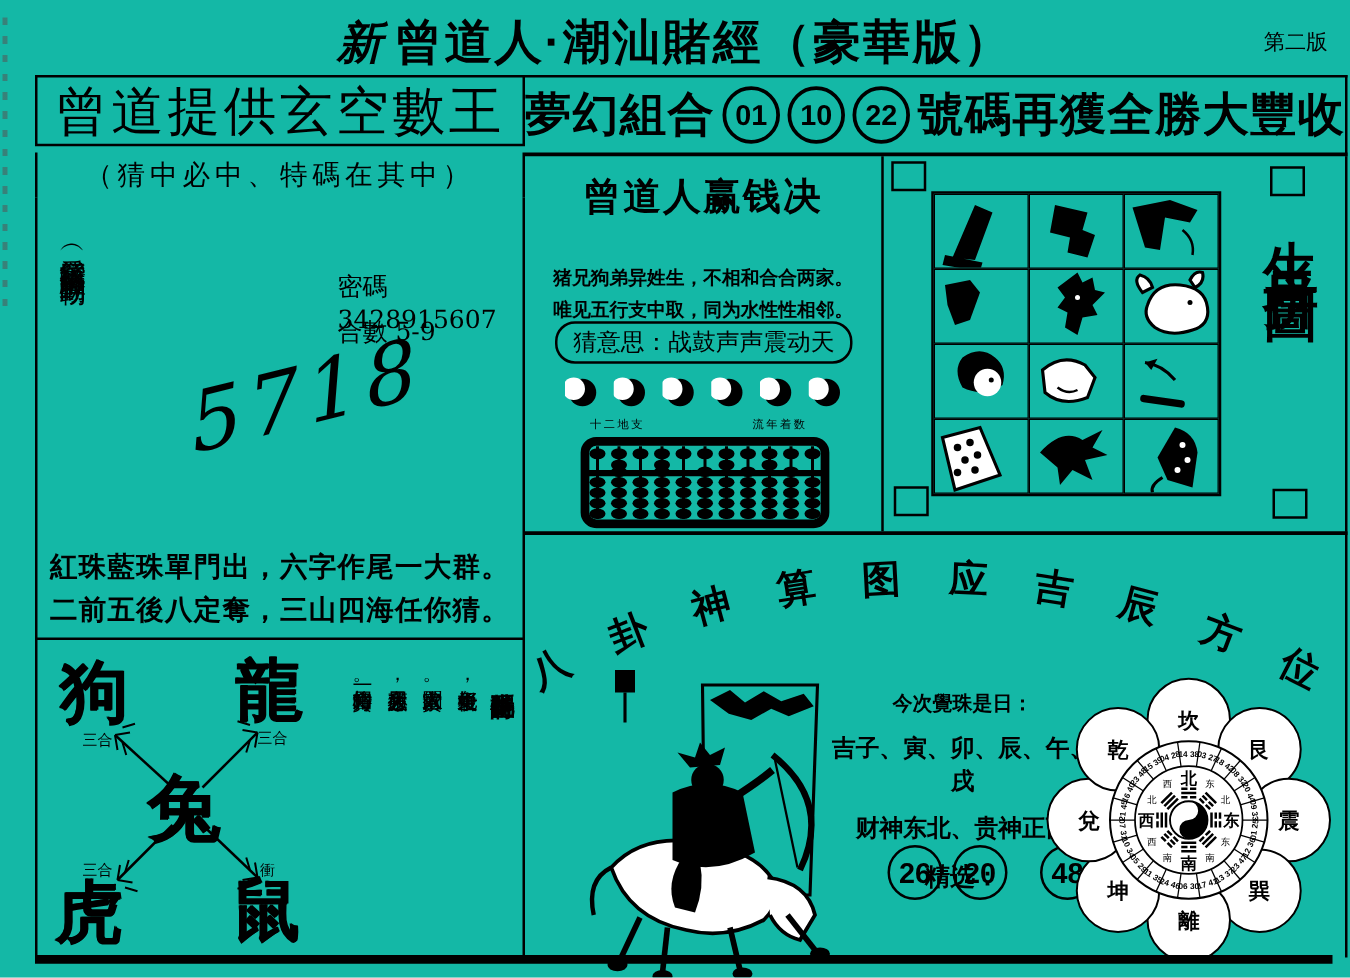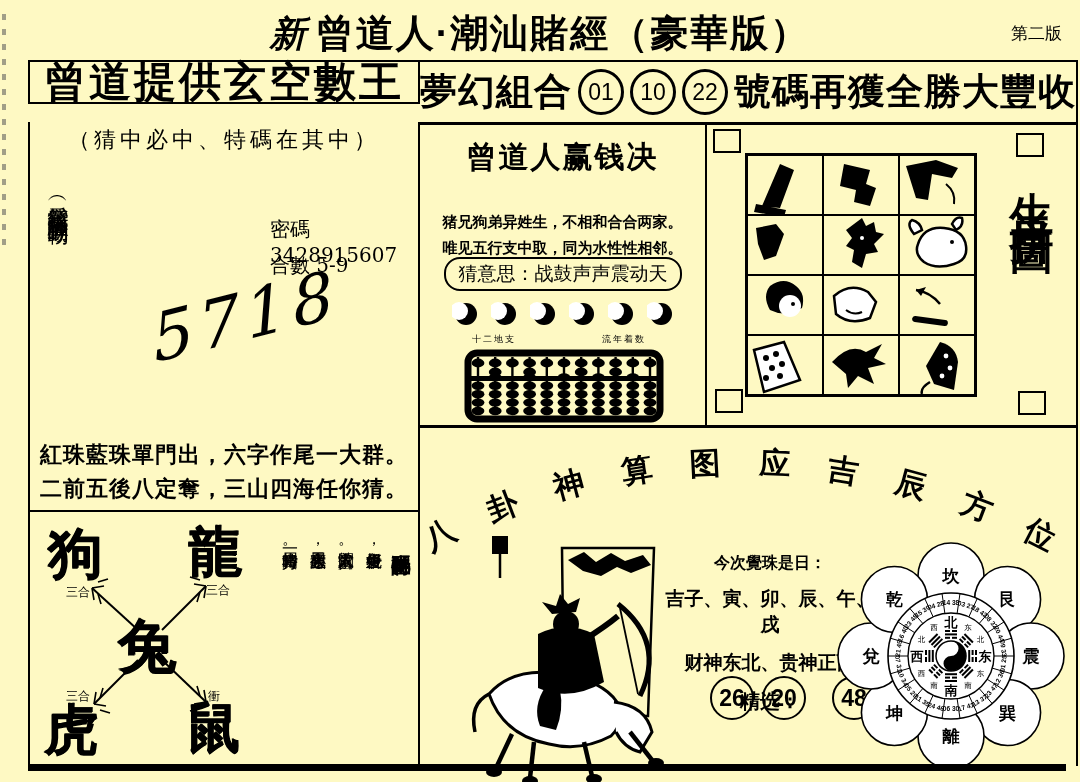--- a/index.html
+++ b/index.html
@@ -1,30 +1,30 @@
 <!DOCTYPE html>
 <html><head>
 <meta charset="utf-8">
 <style>
   html,body{margin:0;padding:0;background:#e8e8e8;}
-  #page{position:relative;width:1080px;height:782px;background:#fef9c3;overflow:hidden;
+  #page{position:relative;width:1080px;height:782px;background:#14b8a6;overflow:hidden;
         font-family:"Liberation Sans",sans-serif;color:#000;}
   .abs{position:absolute;box-sizing:border-box;}
   .kai{font-family:"DejaVu Serif",serif;}
 
   
   #header-title{left:0;top:8px;width:1080px;text-align:center;font-size:38px;font-weight:bold;letter-spacing:2px;}
   #header-title .new-mark{font-family:"DejaVu Serif",serif;font-style:italic;font-size:36px;margin-right:8px;}
   #edition{right:18px;top:22px;font-size:17px;}
   #left-edge-marks{left:2px;top:14px;width:4px;height:236px;
      background:repeating-linear-gradient(#555 0 6px,transparent 6px 15px);opacity:.55;}
 
   
-  #left-title-box{left:28px;top:60px;width:392px;height:44px;border:2px solid #000;
-     display:flex;align-items:center;justify-content:center;font-size:42px;font-weight:bold;letter-spacing:3px;}
+  #left-title-box{left:28px;top:60px;width:392px;height:57px;border:2px solid #000;
+     display:flex;align-items:center;justify-content:center;font-size:42px;font-weight:normal;letter-spacing:3px;}
   #left-subtitle{left:28px;top:122px;width:392px;height:36px;border-left:2px solid #000;border-right:2px solid #000;
      display:flex;align-items:center;justify-content:center;font-size:22px;letter-spacing:4px;}
   #left-main{left:28px;top:158px;width:392px;height:274px;border-left:2px solid #000;border-right:2px solid #000;}
   .vert{writing-mode:vertical-rl;text-orientation:upright;}
   #left-hint{left:14px;top:30px;height:230px;font-size:21px;letter-spacing:2px;}
   #password-row{left:240px;top:58px;font-size:20px;}
   #hesu-row{left:240px;top:94px;font-size:20px;}
   #handwritten{left:120px;top:120px;font-size:66px;font-style:italic;font-family:"DejaVu Serif",serif;
      transform:rotate(-14deg) skewX(-8deg);letter-spacing:6px;}
   #left-couplet{left:28px;top:432px;width:392px;height:80px;border-left:2px solid #000;border-right:2px solid #000;
@@ -36,21 +36,21 @@
   .zlabel{position:absolute;font-size:12px;font-weight:normal;}
   #zodiac-poem{position:absolute;right:6px;top:28px;height:220px;display:flex;flex-direction:row-reverse;gap:8px;}
   #zodiac-poem .col{writing-mode:vertical-rl;text-orientation:upright;font-family:"DejaVu Serif",serif;font-size:16px;line-height:20px;}
   #zodiac-poem .col.title{font-size:19px;font-weight:bold;}
 
   
   #banner{left:420px;top:60px;width:658px;height:65px;border-top:2px solid #000;border-bottom:3px solid #000;
      border-right:2px solid #000;display:flex;align-items:center;justify-content:center;gap:6px;}
   #banner .btxt{font-size:37px;font-weight:bold;letter-spacing:1px;}
   .num-circle{display:flex;align-items:center;justify-content:center;border:3px solid #000;border-radius:50%;
-     width:40px;height:40px;font-size:23px;font-weight:normal;}
+     width:40px;height:40px;font-size:23px;font-weight:bold;}
 
   
   #winning-panel{left:420px;top:125px;width:287px;height:300px;border-right:2px solid #000;}
   #winning-heading{left:0;top:12px;width:100%;text-align:center;font-family:"DejaVu Serif",serif;
      font-size:30px;font-weight:bold;letter-spacing:2px;}
   #winning-poem{left:0;top:84px;width:100%;text-align:center;font-family:"DejaVu Serif",serif;
      font-size:15px;font-weight:bold;line-height:26px;}
   #guess-box{left:24px;top:132px;width:238px;height:34px;border:2px solid #000;border-radius:16px;
      display:flex;align-items:center;justify-content:center;font-size:19px;}
   #moon-row{left:0;top:176px;width:100%;display:flex;justify-content:center;gap:12px;}

